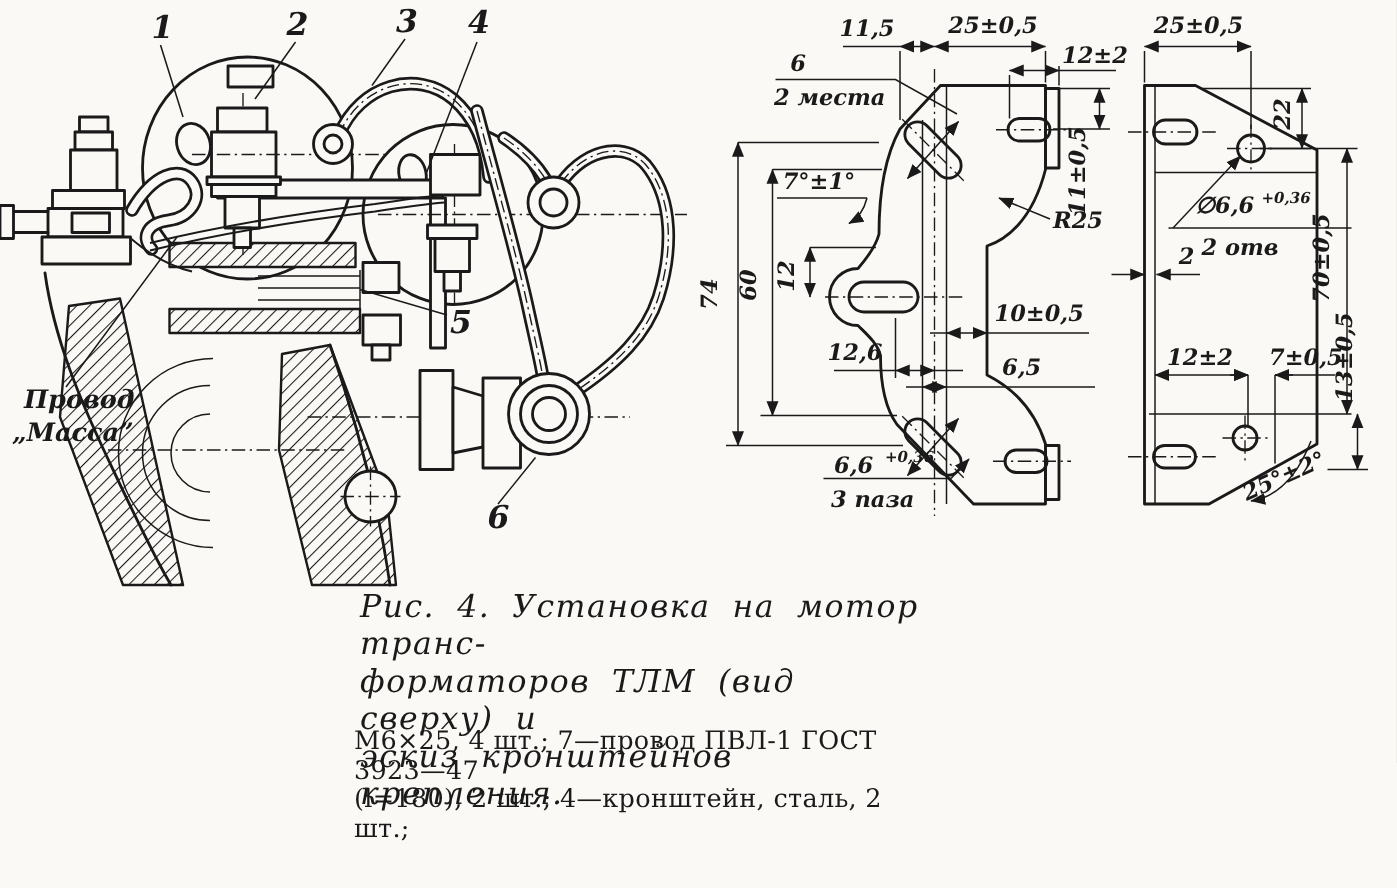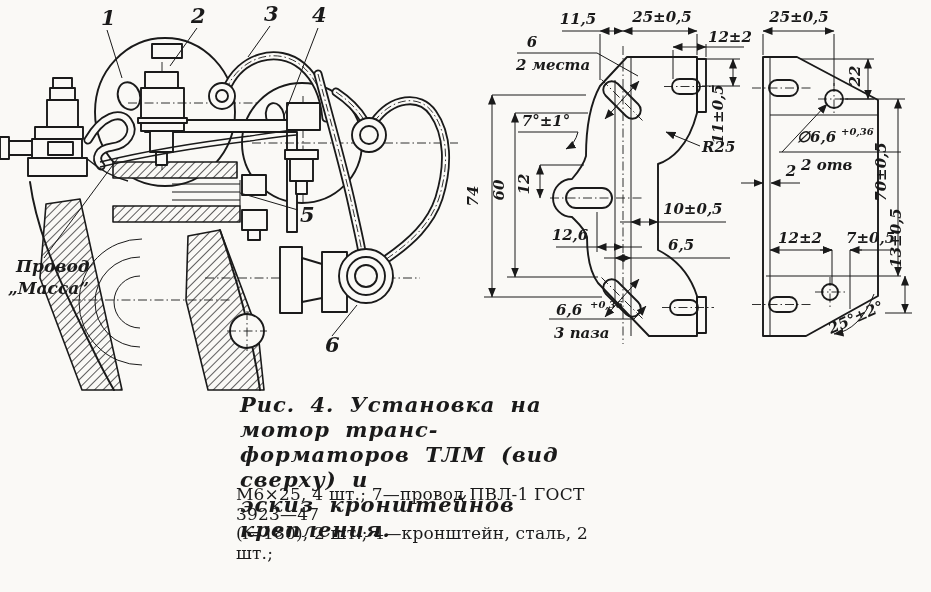--- a/index.html
+++ b/index.html
@@ -17,21 +17,21 @@
   .tubeo{stroke:#1a1a1a;stroke-width:9;fill:none;stroke-linecap:round;}
   .tubei{stroke:#faf9f6;stroke-width:5.4;fill:none;stroke-linecap:round;}
   .tubea{stroke:#1a1a1a;stroke-width:0.9;fill:none;stroke-dasharray:8 3 1.5 3;}
   .wire{stroke:#1a1a1a;stroke-width:1.4;fill:none;}
   text{fill:#1a1a1a;font-family:"DejaVu Serif",serif;font-style:italic;font-weight:bold;}
   .dimt{font-size:15px;}
   .dimts{font-size:10px;}
   .callout{font-size:21px;}
   .wlbl{font-size:17px;}
   .caption{position:absolute;left:240px;top:392px;width:390px;
-    font-size:21px;font-weight:bold;font-style:italic;letter-spacing:1px;word-spacing:7px;line-height:25px;}
+    font-size:21px;font-weight:normal;font-style:italic;letter-spacing:1px;word-spacing:7px;line-height:25px;}
   .legend{position:absolute;left:236px;top:485px;width:390px;
     font-size:17px;letter-spacing:0.2px;line-height:19.5px;font-style:normal;}
 </style>
 </head>
 <body>
 
 <div class="page">
 
 <svg width="931" height="592" viewBox="0 0 931 592">
   <defs>

